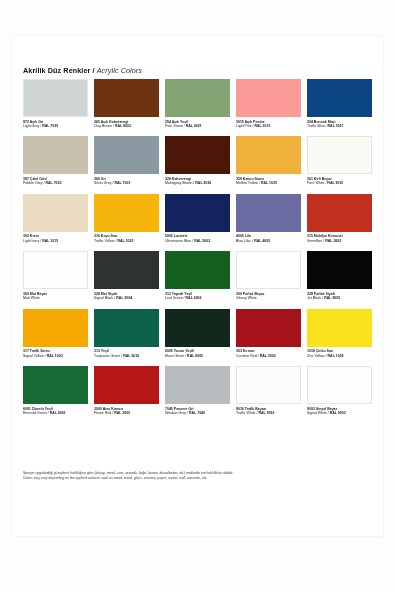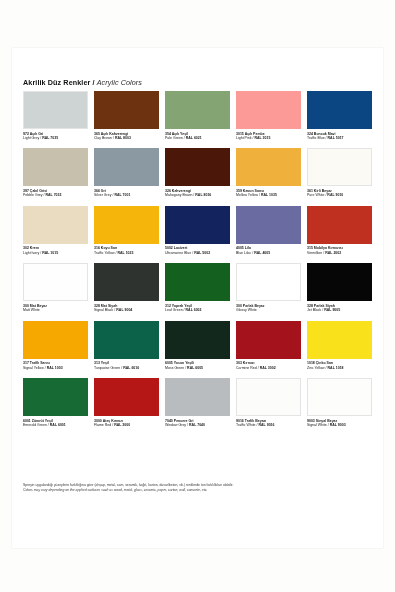--- a/index.html
+++ b/index.html
@@ -15,21 +15,21 @@
   }
   #sheet {
     position: relative;
     width: 395px;
     height: 592px;
     background: #fdfdfc;
   }
   #page {
     position: absolute;
     left: 12px;
-    top: 48px;
+    top: 36px;
     width: 371px;
     height: 500px;
     background: #ffffff;
     box-shadow: 0 0 1px rgba(0,0,0,0.18);
   }
   #title {
     position: absolute;
     left: 11px;
     top: 30px;
     font-size: 7.2px;

